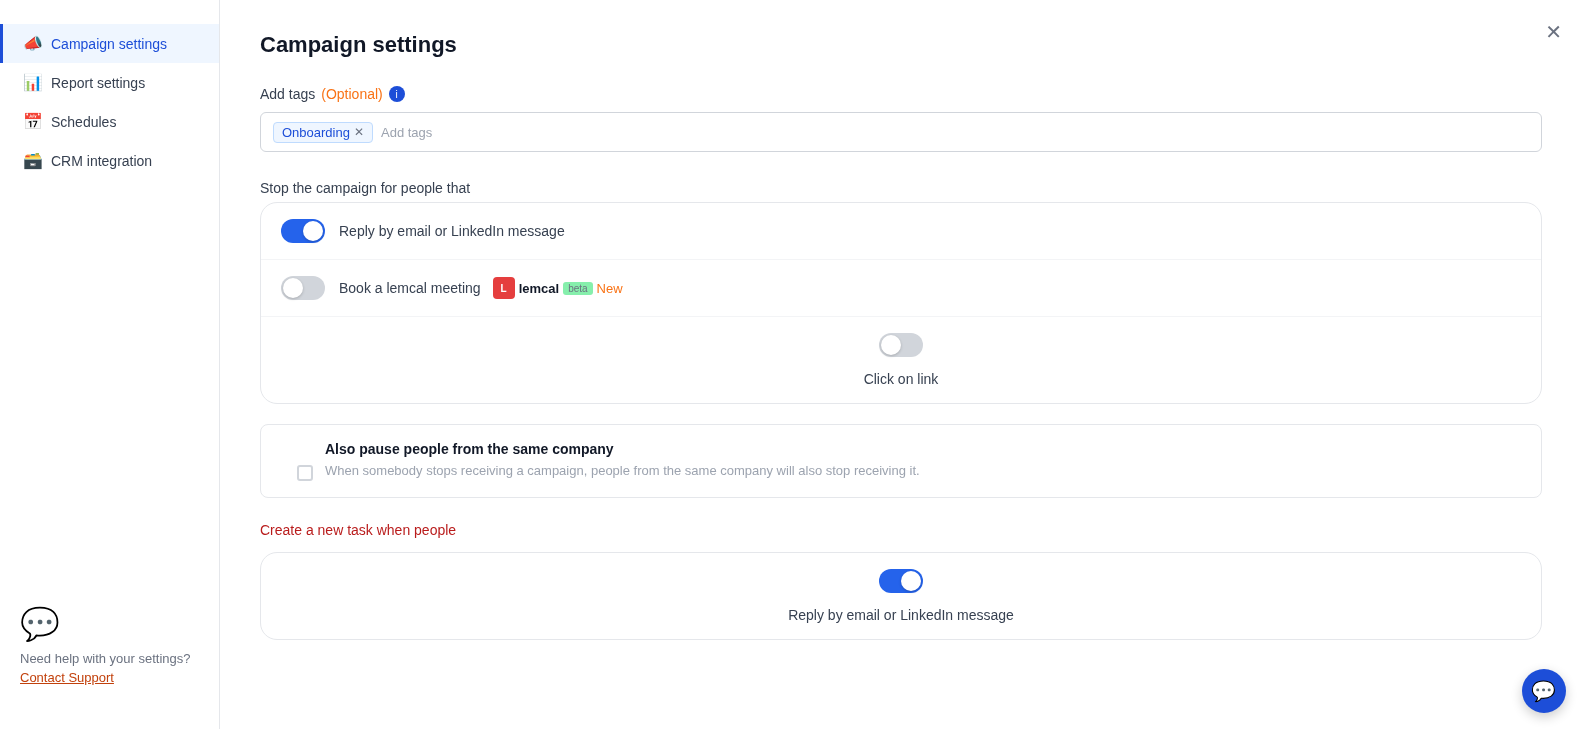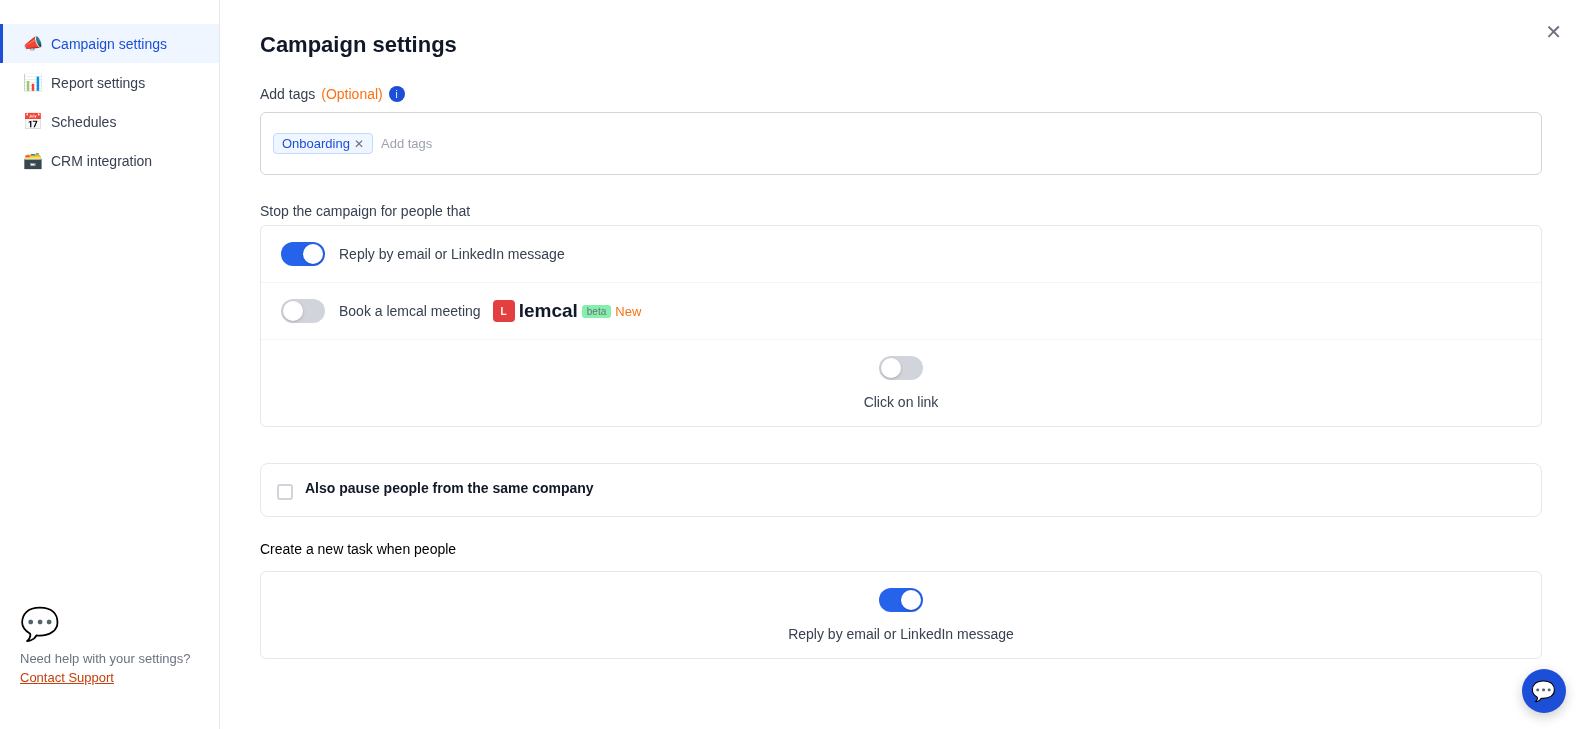--- a/index.html
+++ b/index.html
@@ -211,21 +211,21 @@
       color: #fff;
       font-size: 10px;
       display: inline-flex;
       align-items: center;
       justify-content: center;
       cursor: pointer;
     }
     .tags-input {
       border: 1px solid #d1d5db;
       border-radius: 6px;
-      padding: 20px 12px;
+      padding: 8px 12px;
       display: flex;
       align-items: center;
       gap: 8px;
       min-height: 40px;
       margin-bottom: 28px;
     }
     .tag {
       background: #eff6ff;
       border: 1px solid #bfdbfe;
       color: #1d4ed8;
@@ -245,22 +245,22 @@
 
     
     .section-heading {
       font-size: 14px;
       font-weight: 400;
       color: #374151;
       margin-bottom: 6px;
     }
     .options-box {
       border: 1px solid #e5e7eb;
-      border-radius: 6px;
-      margin-bottom: 36px;
+      border-radius: 17px;
+      margin-bottom: 20px;
       overflow: hidden;
     }
     .option-row {
       display: flex;
       align-items: center;
       gap: 14px;
       padding: 16px 20px;
       border-bottom: 1px solid #f3f4f6;
     }
     .option-row:last-child { border-bottom: none; flex-direction: column; }
@@ -308,42 +308,42 @@
       background: #e53e3e;
       border-radius: 4px;
       display: inline-flex;
       align-items: center;
       justify-content: center;
       color: #fff;
       font-size: 10px;
       font-weight: bold;
     }
     .lemcal-text {
-      font-size: 19px;
+      font-size: 13px;
       font-weight: 600;
       color: #111827;
     }
     .beta-tag {
       background: #86efac;
       color: #6b7280;
       font-size: 10px;
       padding: 1px 5px;
       border-radius: 3px;
     }
     .new-tag {
       color: #f97316;
       font-size: 13px;
       font-weight: 500;
     }
 
     
     .pause-box {
       border: 1px solid #e5e7eb;
       border-radius: 8px;
-      padding: 16px 16px;
+      padding: 16px 36px;
       margin-bottom: 24px;
       display: flex;
       gap: 12px;
       align-items: flex-end;
     }
     .checkbox {
       width: 16px; height: 16px;
       border: 2px solid #d1d5db;
       border-radius: 3px;
       flex-shrink: 0;
@@ -359,21 +359,21 @@
     .pause-desc {
       font-size: 13px;
       color: #9ca3af;
       line-height: 1.5;
     }
 
     
     .create-task-label {
       font-size: 14px;
       font-weight: 500;
-      color: #000000;
+      color: #b91c1c;
       margin-bottom: 14px;
     }
 
     
     .chat-bubble {
       position: absolute;
       bottom: 16px; right: 16px;
       width: 44px; height: 44px;
       background: #1d4ed8;
       border-radius: 50%;
@@ -499,20 +499,21 @@
         </div>
         <span class="option-label">Click on link</span>
       </div>
 
     </div>
 
     <div class="pause-box">
       <div class="checkbox"></div>
       <div>
         <div class="pause-title">Also pause people from the same company</div>
+        <div class="pause-desc">When somebody stops receiving a campaign, people from the same company will also stop receiving it.</div>
       </div>
     </div>
 
     <div class="create-task-label">Create a new task when people</div>
     <div class="options-box">
       <div class="option-row">
         <div class="toggle on">
           <div class="toggle-knob"></div>
         </div>
         <span class="option-label">Reply by email or LinkedIn message</span>

